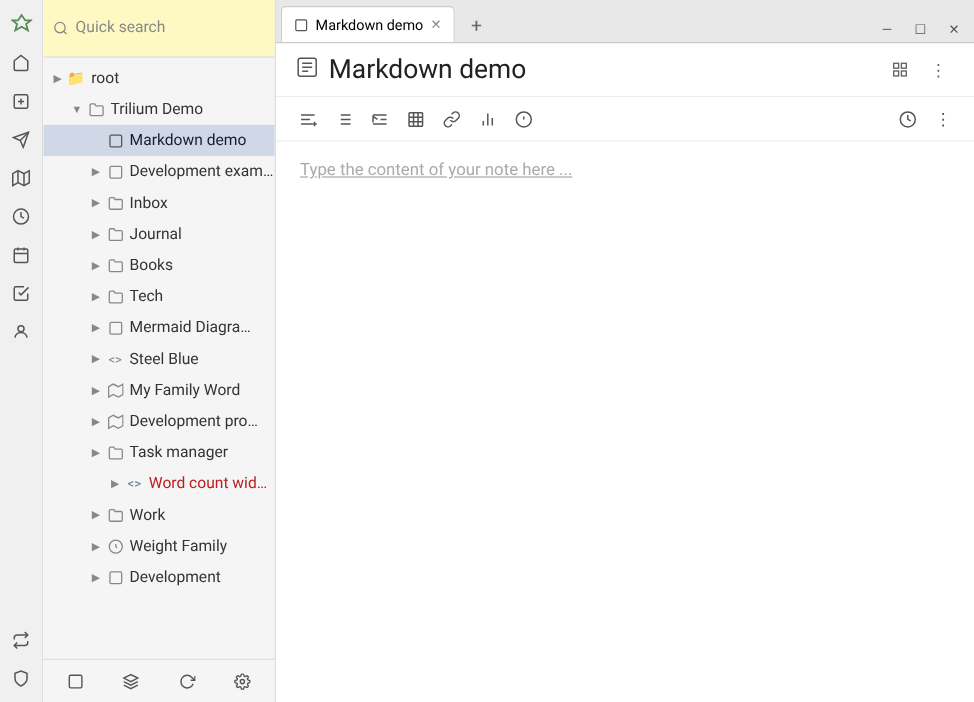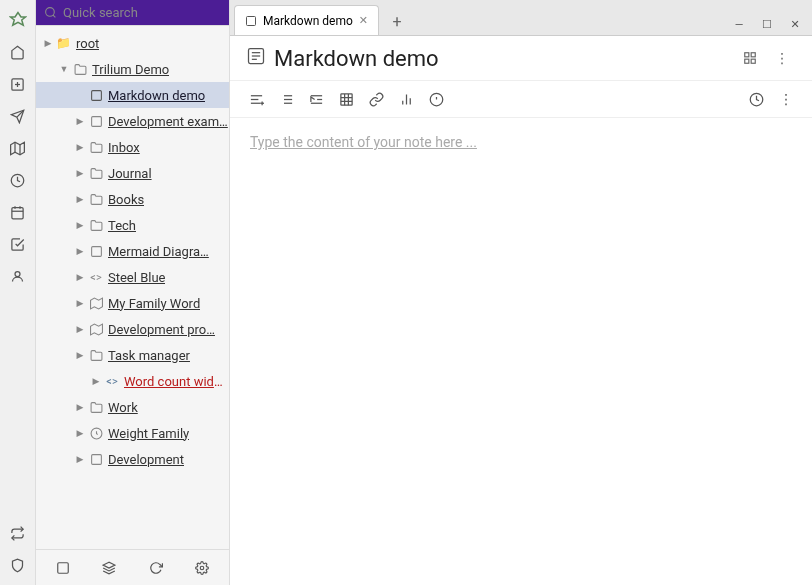--- a/index.html
+++ b/index.html
@@ -42,26 +42,26 @@
     .sidebar {
       width: 194px;
       background: #f5f5f5;
       border-right: 1px solid #ddd;
       display: flex;
       flex-direction: column;
       flex-shrink: 0;
       overflow: hidden;
     }
     .search-bar {
-      height: 26px;
+      height: 48px;
       display: flex;
       align-items: center;
       padding: 0 8px;
       border-bottom: 1px solid #ddd;
-      background: #4c1d95;
+      background: #fef9c3;
       gap: 6px;
       color: #888;
       font-size: 13px;
     }
     .search-bar svg { flex-shrink: 0; }
     .tree-container {
       flex: 1;
       overflow-y: auto;
       padding: 4px 0;
     }
@@ -97,21 +97,20 @@
       align-items: center;
       justify-content: center;
       margin-right: 4px;
       font-size: 12px;
       flex-shrink: 0;
     }
     .tree-item .label {
       font-size: 13px;
       overflow: hidden;
       text-overflow: ellipsis;
-      text-decoration: underline;
     }
 
     
     .indent-0 { padding-left: 4px; }
     .indent-1 { padding-left: 20px; }
     .indent-2 { padding-left: 36px; }
     .indent-3 { padding-left: 52px; }
 
     
     .sidebar-bottom {

